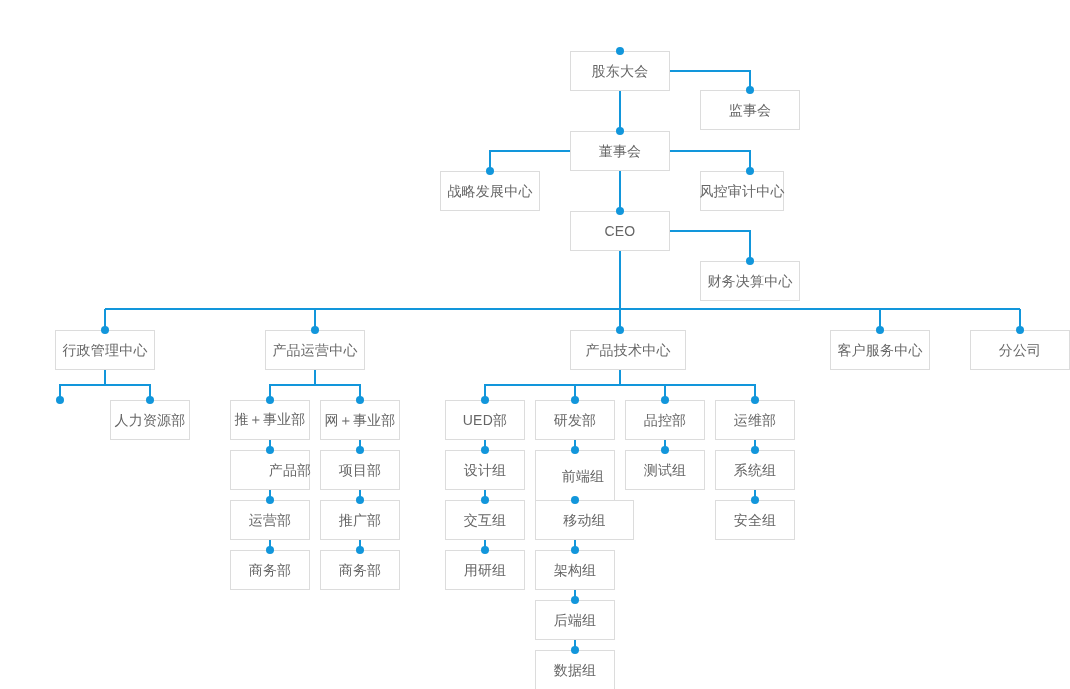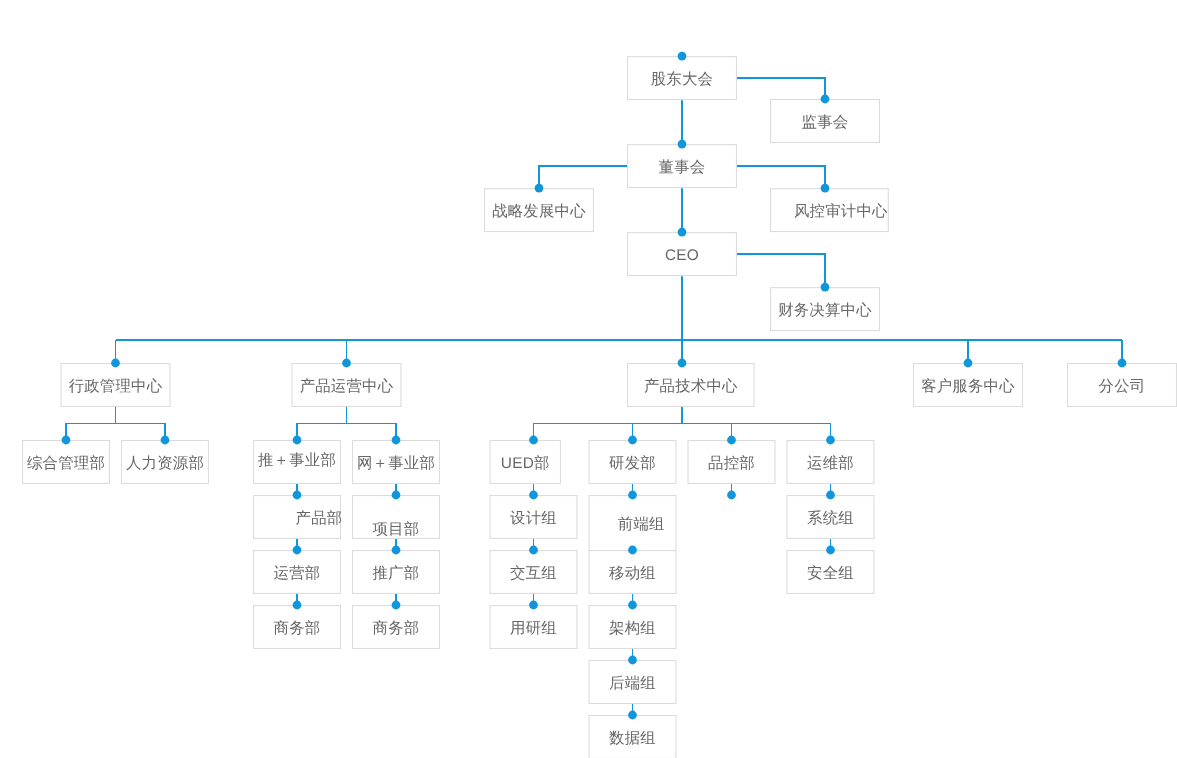--- a/index.html
+++ b/index.html
@@ -104,21 +104,21 @@
     </div>
     <span class="dot" style="left: 746px; top: 86px;"></span>
     <div class="node" style="left: 570px; top: 131px; width: 100px; height: 40px;">
       <span class="node-label">董事会</span>
     </div>
     <span class="dot" style="left: 616px; top: 127px;"></span>
     <div class="node" style="left: 440px; top: 171px; width: 100px; height: 40px;">
       <span class="node-label">战略发展中心</span>
     </div>
     <span class="dot" style="left: 486px; top: 167px;"></span>
-    <div class="node" style="left: 700px; top: 171px; width: 108px; height: 40px; justify-content: flex-end;">
+    <div class="node" style="left: 700px; top: 171px; width: 84px; height: 40px;">
       <span class="node-label">风控审计中心</span>
     </div>
     <span class="dot" style="left: 746px; top: 167px;"></span>
     <div class="node" style="left: 570px; top: 211px; width: 100px; height: 40px;">
       <span class="node-label">CEO</span>
     </div>
     <span class="dot" style="left: 616px; top: 207px;"></span>
     <div class="node" style="left: 700px; top: 261px; width: 100px; height: 40px;">
       <span class="node-label">财务决算中心</span>
     </div>
@@ -136,23 +136,20 @@
     </div>
     <span class="dot" style="left: 616px; top: 326px;"></span>
     <div class="node" style="left: 830px; top: 330px; width: 100px; height: 40px;">
       <span class="node-label">客户服务中心</span>
     </div>
     <span class="dot" style="left: 876px; top: 326px;"></span>
     <div class="node" style="left: 970px; top: 330px; width: 100px; height: 40px;">
       <span class="node-label">分公司</span>
     </div>
     <span class="dot" style="left: 1016px; top: 326px;"></span>
-    <div class="node" style="left: 20px; top: 400px; width: 80px; height: 40px;">
-      <span class="node-label">综合管理部</span>
-    </div>
     <span class="dot" style="left: 56px; top: 396px;"></span>
     <div class="node" style="left: 110px; top: 400px; width: 80px; height: 40px;">
       <span class="node-label">人力资源部</span>
     </div>
     <span class="dot" style="left: 146px; top: 396px;"></span>
     <div class="node" style="left: 230px; top: 400px; width: 80px; height: 40px; font-family: Liberation Serif, serif;">
       <span class="node-label">推＋事业部</span>
     </div>
     <span class="dot" style="left: 266px; top: 396px;"></span>
     <div class="node" style="left: 230px; top: 450px; width: 80px; height: 40px; padding-left: 40px;">
@@ -164,33 +161,33 @@
     </div>
     <span class="dot" style="left: 266px; top: 496px;"></span>
     <div class="node" style="left: 230px; top: 550px; width: 80px; height: 40px;">
       <span class="node-label">商务部</span>
     </div>
     <span class="dot" style="left: 266px; top: 546px;"></span>
     <div class="node" style="left: 320px; top: 400px; width: 80px; height: 40px;">
       <span class="node-label">网＋事业部</span>
     </div>
     <span class="dot" style="left: 356px; top: 396px;"></span>
-    <div class="node" style="left: 320px; top: 450px; width: 80px; height: 40px; align-items: flex-end;">
+    <div class="node" style="left: 320px; top: 450px; width: 80px; height: 40px;">
       <span class="node-label">项目部</span>
     </div>
     <span class="dot" style="left: 356px; top: 446px;"></span>
     <div class="node" style="left: 320px; top: 500px; width: 80px; height: 40px;">
       <span class="node-label">推广部</span>
     </div>
     <span class="dot" style="left: 356px; top: 496px;"></span>
     <div class="node" style="left: 320px; top: 550px; width: 80px; height: 40px;">
       <span class="node-label">商务部</span>
     </div>
     <span class="dot" style="left: 356px; top: 546px;"></span>
-    <div class="node" style="left: 445px; top: 400px; width: 65px; height: 40px;">
+    <div class="node" style="left: 445px; top: 400px; width: 80px; height: 40px;">
       <span class="node-label">UED部</span>
     </div>
     <span class="dot" style="left: 481px; top: 396px;"></span>
     <div class="node" style="left: 445px; top: 450px; width: 80px; height: 40px;">
       <span class="node-label">设计组</span>
     </div>
     <span class="dot" style="left: 481px; top: 446px;"></span>
     <div class="node" style="left: 445px; top: 500px; width: 80px; height: 40px;">
       <span class="node-label">交互组</span>
     </div>
@@ -200,40 +197,43 @@
     </div>
     <span class="dot" style="left: 481px; top: 546px;"></span>
     <div class="node" style="left: 535px; top: 400px; width: 80px; height: 40px;">
       <span class="node-label">研发部</span>
     </div>
     <span class="dot" style="left: 571px; top: 396px;"></span>
     <div class="node" style="left: 535px; top: 450px; width: 80px; height: 52px; padding-left: 16px;">
       <span class="node-label">前端组</span>
     </div>
     <span class="dot" style="left: 571px; top: 446px;"></span>
-    <div class="node" style="left: 535px; top: 500px; width: 80px; height: 40px;">
+    <div class="node" style="left: 535px; top: 500px; width: 99px; height: 40px;">
       <span class="node-label">移动组</span>
     </div>
     <span class="dot" style="left: 571px; top: 496px;"></span>
     <div class="node" style="left: 535px; top: 550px; width: 80px; height: 40px;">
       <span class="node-label">架构组</span>
     </div>
     <span class="dot" style="left: 571px; top: 546px;"></span>
     <div class="node" style="left: 535px; top: 600px; width: 80px; height: 40px; text-align: right;">
       <span class="node-label">后端组</span>
     </div>
     <span class="dot" style="left: 571px; top: 596px;"></span>
     <div class="node" style="left: 535px; top: 650px; width: 80px; height: 40px;">
       <span class="node-label">数据组</span>
     </div>
     <span class="dot" style="left: 571px; top: 646px;"></span>
     <div class="node" style="left: 625px; top: 400px; width: 80px; height: 40px;">
       <span class="node-label">品控部</span>
     </div>
     <span class="dot" style="left: 661px; top: 396px;"></span>
+    <div class="node" style="left: 625px; top: 450px; width: 80px; height: 40px;">
+      <span class="node-label">测试组</span>
+    </div>
     <span class="dot" style="left: 661px; top: 446px;"></span>
     <div class="node" style="left: 715px; top: 400px; width: 80px; height: 40px;">
       <span class="node-label">运维部</span>
     </div>
     <span class="dot" style="left: 751px; top: 396px;"></span>
     <div class="node" style="left: 715px; top: 450px; width: 80px; height: 40px;">
       <span class="node-label">系统组</span>
     </div>
     <span class="dot" style="left: 751px; top: 446px;"></span>
     <div class="node" style="left: 715px; top: 500px; width: 80px; height: 40px; text-align: right;">

